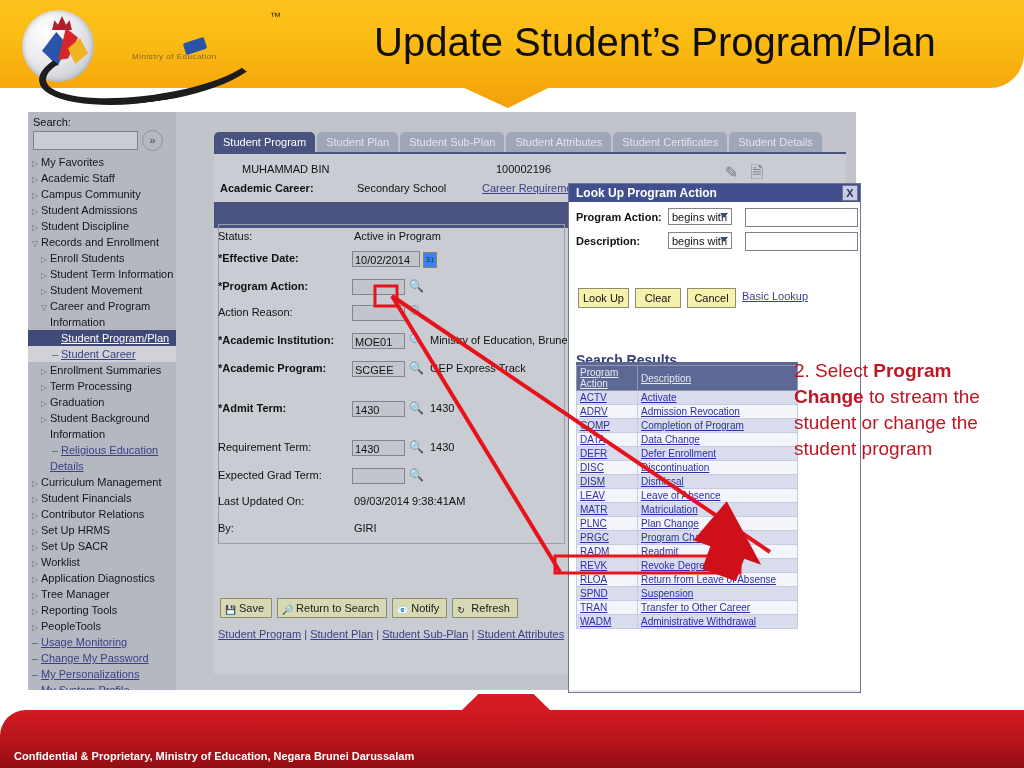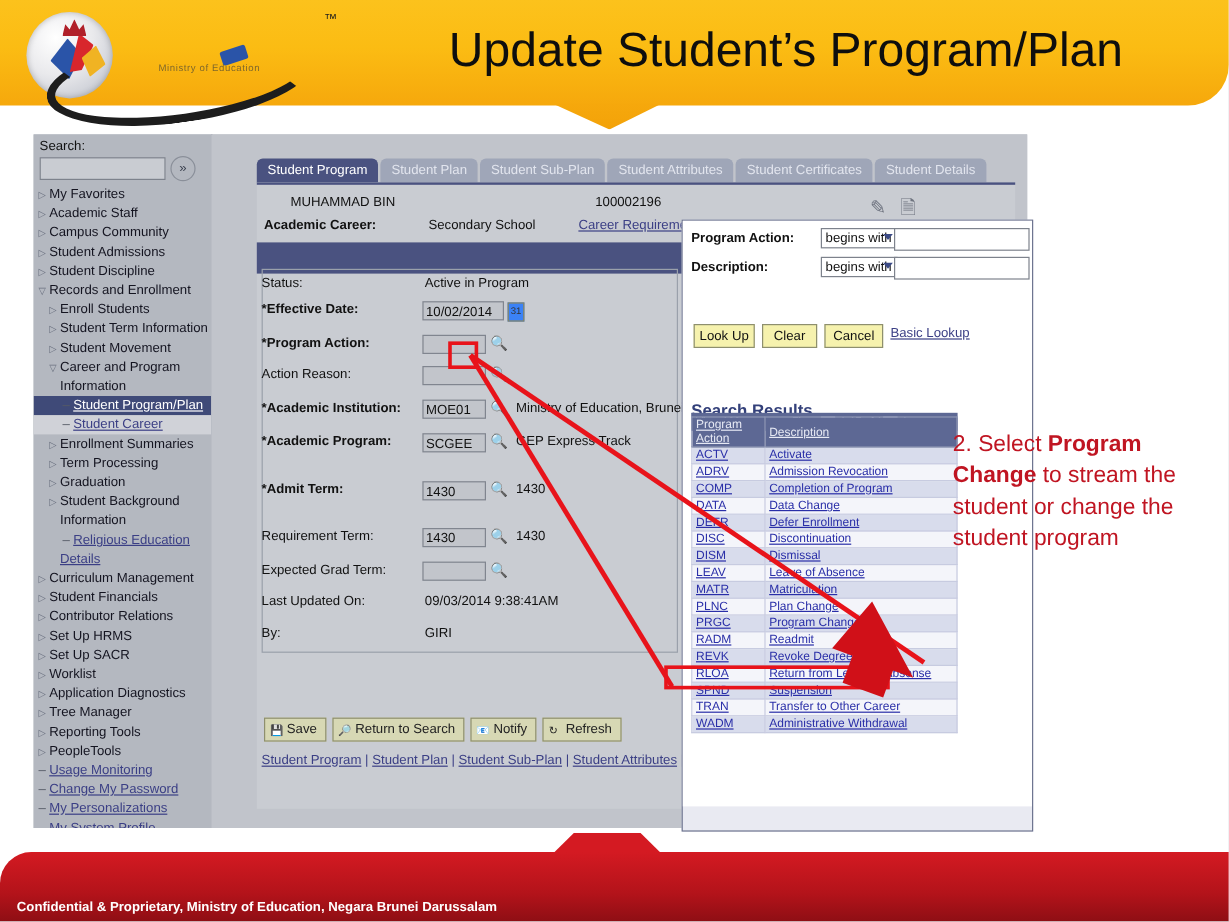--- a/index.html
+++ b/index.html
@@ -155,21 +155,21 @@
   }
   .modal-x{
     position:absolute;right:2px;top:1px;width:14px;height:14px;
     background:#c8cde2;color:#25306a;font-size:11px;font-weight:bold;
     text-align:center;line-height:14px;border:1px solid #6e7590;
   }
   .modal-body{position:relative;background:#ffffff;height:488px;}
   .mlbl{position:absolute;font-size:11px;font-weight:bold;color:#111;}
   .msel{
     position:absolute;width:64px;height:17px;background:#ffffff;border:1px solid #7d828c;
-    font-size:11px;color:#111;line-height:16px;padding-left:3px;box-sizing:border-box;margin-left:16px;
+    font-size:11px;color:#111;line-height:16px;padding-left:3px;box-sizing:border-box;
   }
   .msel .cv{position:absolute;right:3px;top:4px;width:0;height:0;
     border-left:4px solid transparent;border-right:4px solid transparent;border-top:5px solid #3b4a85;}
   .mtxt{position:absolute;width:111px;height:17px;background:#ffffff;border:1px solid #7d828c;}
   .mbtn{
     position:absolute;height:18px;line-height:18px;background:#f6f2ae;
     border:1px solid #8e8f6e;font-size:11px;color:#111;text-align:center;
   }
   .mlink{position:absolute;font-size:11px;color:#3b3f85;text-decoration:underline;}
   .srtitle{position:absolute;left:7px;top:126px;font-size:14px;font-weight:bold;color:#33407a;margin-top:24px;}
@@ -364,20 +364,24 @@
           </div>
         </div>
 
       <div class="btnbar" id="btnbar"><span class="pbtn"><span class="bi" style="font-size: 9px;">💾</span><span>Save</span></span><span class="pbtn"><span class="bi" style="font-size: 9px;">🔎</span><span>Return to Search</span></span><span class="pbtn"><span class="bi" style="font-size: 9px;">📧</span><span>Notify</span></span><span class="pbtn"><span class="bi" style="font-size: 9px;">↻</span><span>Refresh</span></span></div>
       <div class="footlinks" id="footlinks"><a>Student Program</a><span> | </span><a>Student Plan</a><span> | </span><a>Student Sub-Plan</a><span> | </span><a>Student Attributes</a><span> | </span><a>Student Details</a></div>
     </div>
   </div>
 </div>
 
 <div class="modal">
+  <div class="modal-title">
+    <span>Look Up Program Action</span>
+    <span class="modal-x">X</span>
+  </div>
   <div class="modal-body">
 
     <div class="mlbl" style="left:7px;top:9px;">Program Action:</div>
     <div class="msel" style="left:99px;top:6px;">
       <span>begins with</span>
       <span class="cv"></span>
     </div>
     <div class="mtxt" style="left:176px;top:6px;"></div>
 
     <div class="mlbl" style="left:7px;top:33px;">Description:</div>

